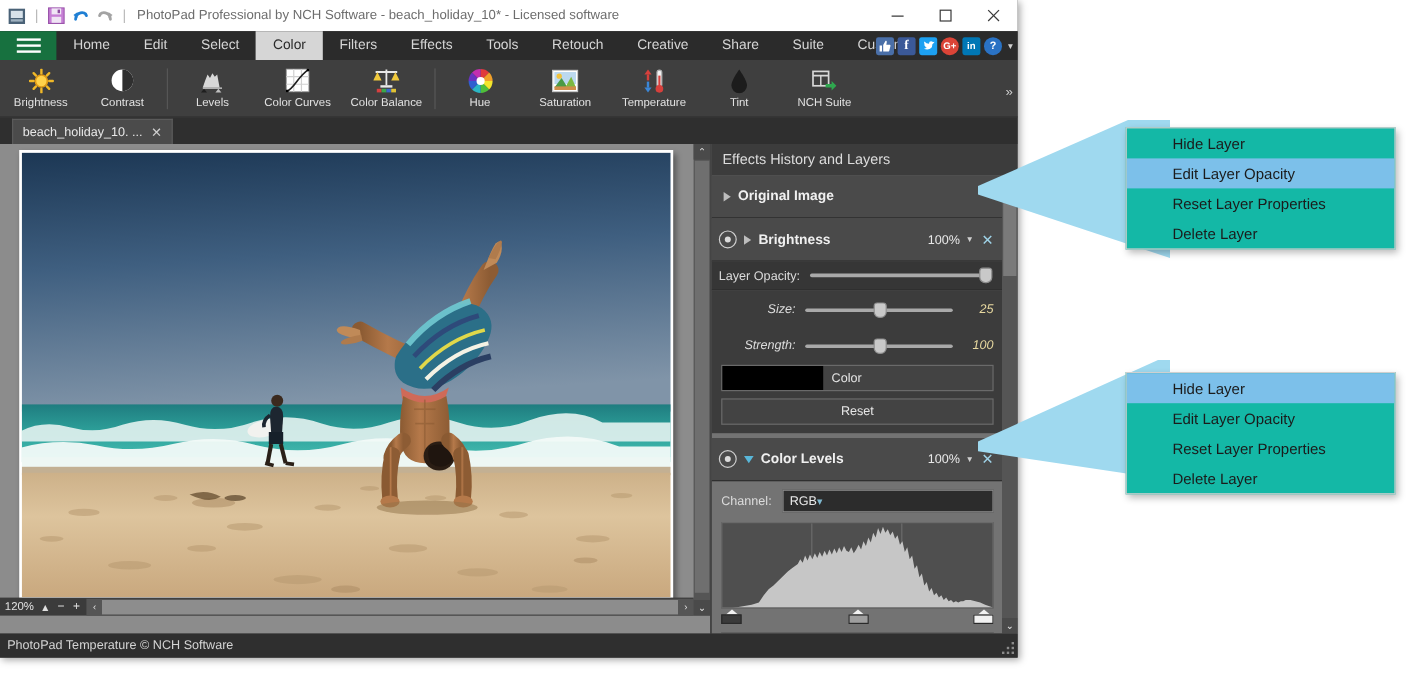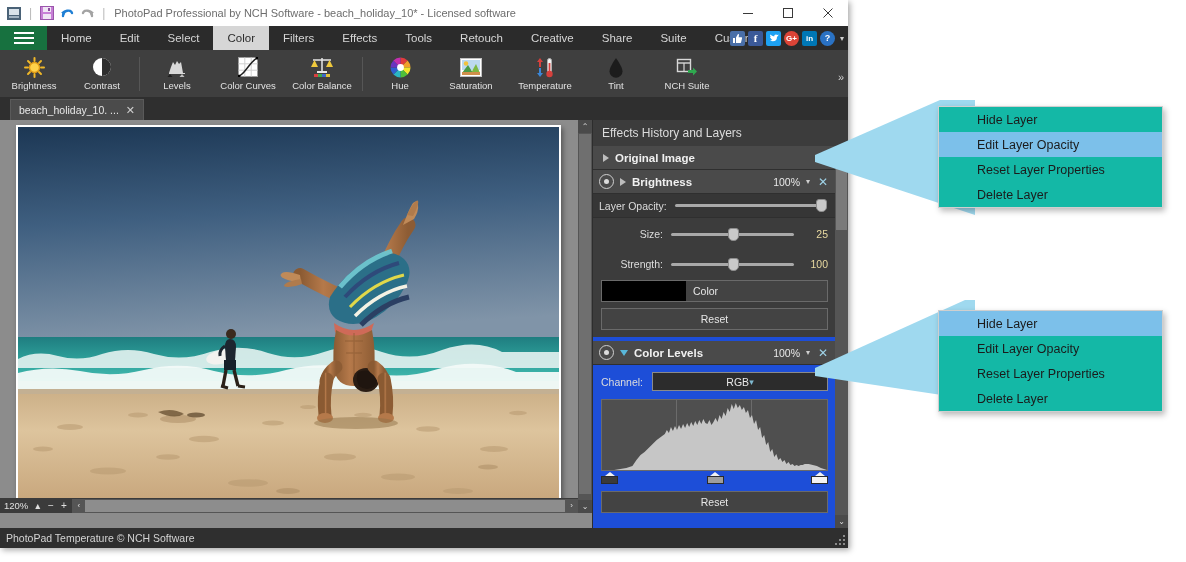--- a/index.html
+++ b/index.html
@@ -84,50 +84,50 @@
     background:#3b3b3b; display:flex; align-items:center; }
   .zoomstrip .zv { font-size:9.5px; color:#e0e0e0; padding:0 3px 0 4px; }
   .zoomstrip .zb { width:13px; height:14px; display:flex; align-items:center;
     justify-content:center; font-size:10px; color:#e0e0e0; }
   .hscroll { flex:1; height:14px; background:#555; display:flex; align-items:center;
     margin-left:2px; }
   .hscroll .ha { width:13px; text-align:center; font-size:8px; color:#ddd; }
   .hscroll .htrack { flex:1; height:12px; background:#8d8d8d; margin:0 0; }
 
   
-  .dock { width:256px; height:408px; background:#1d4ed8; border-left:1px solid #2d2d2d;
+  .dock { width:256px; height:408px; background:#737373; border-left:1px solid #2d2d2d;
     position:relative; overflow:hidden; }
   .dock-title { height:26px; display:flex; align-items:center; padding-left:9px;
     font-size:12px; color:#dcdcdc; background:#3c3c3c; }
   .dock-scroll { position:absolute; right:0; top:26px; width:13px; height:382px;
     background:#555; }
   .dock-scroll .ar { height:13px; color:#ddd; font-size:8px; display:flex;
     align-items:center; justify-content:center; background:#4a4a4a; }
   .dock-scroll .thumb { position:absolute; left:1px; top:14px; width:11px;
     height:70px; background:#7a7a7a; }
 
   .layers { position:absolute; left:0; top:26px; width:243px; }
-  .layer-row { height:24px; display:flex; align-items:center; gap:6px;
+  .layer-row { height:36px; display:flex; align-items:center; gap:6px;
     padding:0 6px; border-bottom:1px solid #2f2f2f; }
   .layer-row.orig { background:#4a4a4a; padding-left:10px; }
   .layer-row.sel { background:#4a4a4a; }
   .eye { width:15px; height:15px; border-radius:50%; border:1px solid #cfcfcf;
     display:flex; align-items:center; justify-content:center; }
   .eye i { width:5px; height:5px; border-radius:50%; background:#dcdcdc; }
   .tri { width:0; height:0; border-left:6px solid #bdbdbd; border-top:4px solid transparent;
     border-bottom:4px solid transparent; }
   .tri.down { border:none; width:0; height:0; border-top:6px solid #59b7d9;
     border-left:4.5px solid transparent; border-right:4.5px solid transparent; }
   .lname { font-size:11.5px; color:#f0f0f0; font-weight:bold; flex:1; }
   .lpct { font-size:10.5px; color:#e8e8e8; }
   .lcaret { font-size:8px; color:#cfcfcf; }
   .lclose { font-size:12px; color:#9fd3e8; width:14px; text-align:center; }
 
   .prop-block { background:#3c3c3c; padding:5px 8px 7px 8px; }
-  .prop-row { display:flex; align-items:center; gap:8px; height:22px; }
+  .prop-row { display:flex; align-items:center; gap:8px; height:22px;font-style:italic; }
   .prop-label { font-size:10.5px; color:#dcdcdc; }
   .prop-label.right { width:62px; text-align:right; }
   .track { position:relative; flex:1; height:3px; background:#a9a9a9; border-radius:2px; }
   .knob { position:absolute; top:-5px; width:11px; height:13px; background:#c9c9c9;
     border-radius:3px 3px 5px 5px; border:1px solid #8e8e8e; }
   .pval { width:26px; font-size:10.5px; color:#e8d9a0; text-align:right; }
 
   .opacity-row { background:#363636; height:24px; display:flex; align-items:center;
     gap:8px; padding:0 10px 0 6px; border-bottom:1px solid #2f2f2f; }
 
@@ -135,21 +135,21 @@
     display:flex; align-items:center; margin-top:5px; }
   .color-swatch { width:84px; height:20px; background:#000; }
   .color-lbl { font-size:10.5px; color:#e6e6e6; padding-left:7px; }
   .reset-btn { height:22px; border:1px solid #6a6a6a; background:#434343;
     display:flex; align-items:center; justify-content:center; margin-top:6px;
     font-size:10.5px; color:#e6e6e6; }
 
   .chan-row { display:flex; align-items:center; gap:9px; padding:7px 8px 4px 8px; }
   .chan-lbl { font-size:10.5px; color:#dcdcdc; }
   .chan-sel { flex:1; height:19px; background:#2c2c2c; border:1px solid #8a8a8a;
-    display:flex; align-items:center; justify-content:center; padding:0 5px; }
+    display:flex; align-items:center; justify-content:flex-start; padding:0 5px; }
   .chan-sel .v { font-size:10.5px; color:#e8e8e8; }
   .chan-sel .c { font-size:9px; color:#7fb8cf; }
 
   .histo { position:relative; margin:4px 8px 0 8px; height:72px; background:#4f4f4f;
     border:1px solid #6a6a6a; overflow:hidden; }
   .histo .vgrid { position:absolute; top:0; bottom:0; width:1px; background:#6b6b6b; }
   .lvmarks { position:relative; height:13px; margin:1px 8px 0 8px; }
   .lvm { position:absolute; width:17px; height:12px; }
   .lvm .cap { width:17px; height:8px; background:#f2f2f2; border:1px solid #2a2a2a; }
   .lvm .cap.dark { background:#3a3a3a; }

